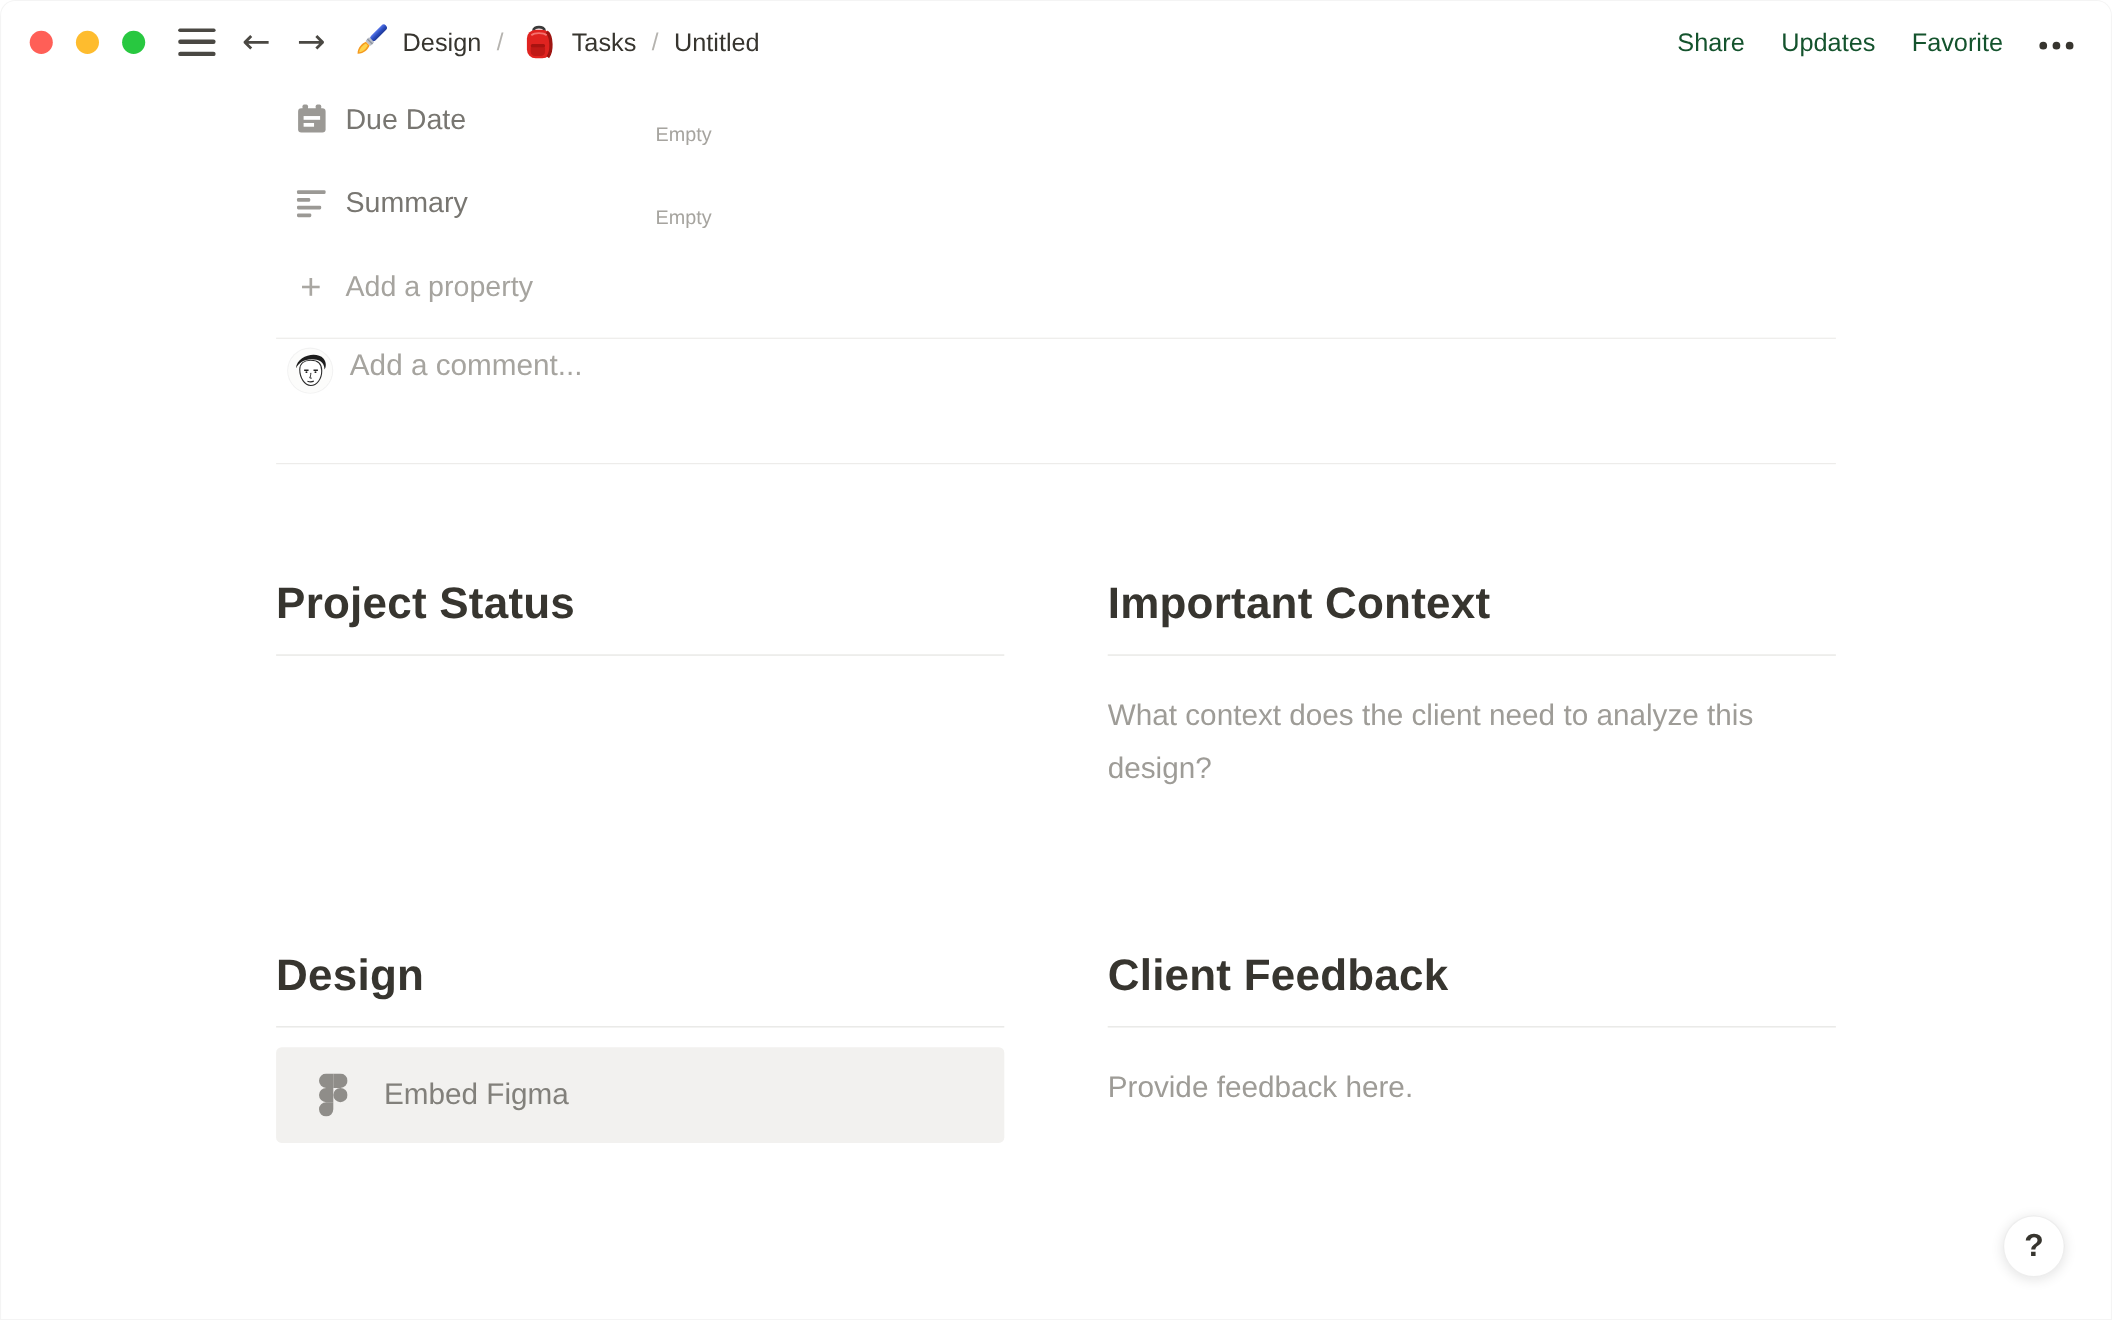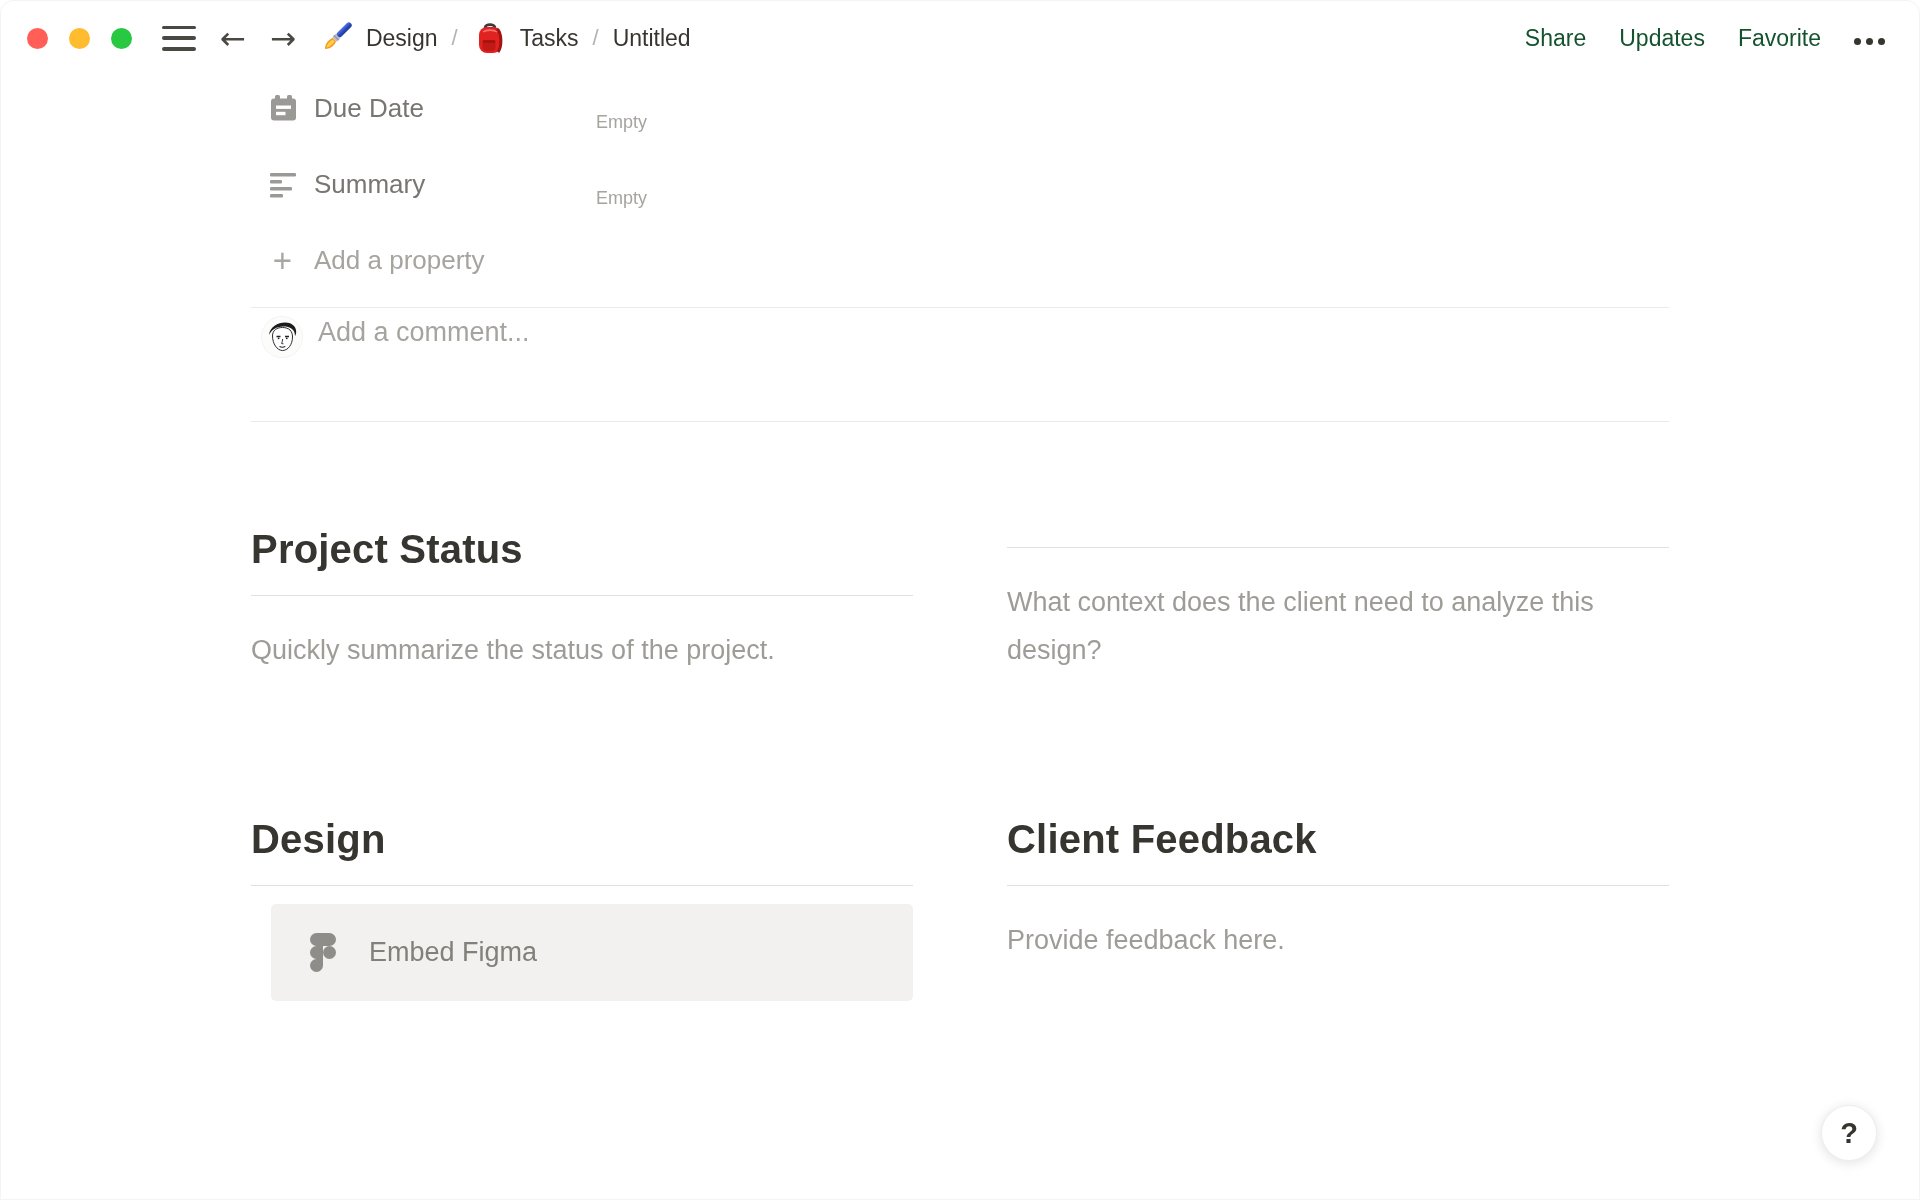--- a/index.html
+++ b/index.html
@@ -40,21 +40,21 @@
 
   .comment-row { height:113px; display:flex; align-items:flex-start; padding-top:9px; cursor:text; }
   .avatar { width:40px; height:40px; margin-left:11px; border-radius:50%; overflow:hidden; background:#fcfcfb; box-shadow:0 0 0 1px rgba(0,0,0,0.05); flex:none; }
   .comment-placeholder { margin-left:16px; font-size:27px; color:#a6a49f; }
 
   .sections { margin-top:103px; display:grid; grid-template-columns:1fr 1fr; column-gap:94px; row-gap:141px; }
   .section h2 { font-size:40px; line-height:48px; font-weight:700; color:#37352f; letter-spacing:0.2px; cursor:text; }
   .section .h-divider { height:1px; background:#e2e1de; margin-top:22px; }
   .section p { margin-top:30px; font-size:27px; line-height:48px; color:#9e9c97; cursor:text; }
 
-  .embed-block { margin-top:18px; height:97px; background:#f2f1ef; border-radius:5px; display:flex; align-items:center; cursor:pointer;margin-left:20px; }
+  .embed-block { margin-top:18px; height:87px; background:#f2f1ef; border-radius:5px; display:flex; align-items:center; cursor:pointer; }
   .embed-icon { width:26px; height:39px; margin-left:39px; flex:none; }
   .embed-label { margin-left:33px; font-size:27px; color:#82807b; }
 
   .help-btn { position:absolute; left:1821px; top:1105px; width:56px; height:56px; border-radius:50%; background:#fff; border:1px solid rgba(15,15,15,0.07); box-shadow:0 2px 12px rgba(15,15,15,0.12); display:flex; align-items:center; justify-content:center; font-size:29px; font-weight:600; color:#37352f; cursor:pointer; }
 </style>
 </head>
 <body>
 
 <div class="window">
 
@@ -179,24 +179,24 @@
       <span class="comment-placeholder">Add a comment...</span>
     </div>
 
     <div class="divider"></div>
 
     <div class="sections">
 
       <div class="section">
         <h2>Project Status</h2>
         <div class="h-divider"></div>
-        <p>Quickly summarize the status of the project.</p>
-      </div>
-
-      <div class="section">
+      </div>
+
+      <div class="section">
+        <h2>Important Context</h2>
         <div class="h-divider"></div>
         <p>What context does the client need to analyze this design?</p>
       </div>
 
       <div class="section">
         <h2>Design</h2>
         <div class="h-divider"></div>
         <div class="embed-block">
           <span class="embed-icon">
             <svg width="26" height="39" viewBox="0 0 38 57">

